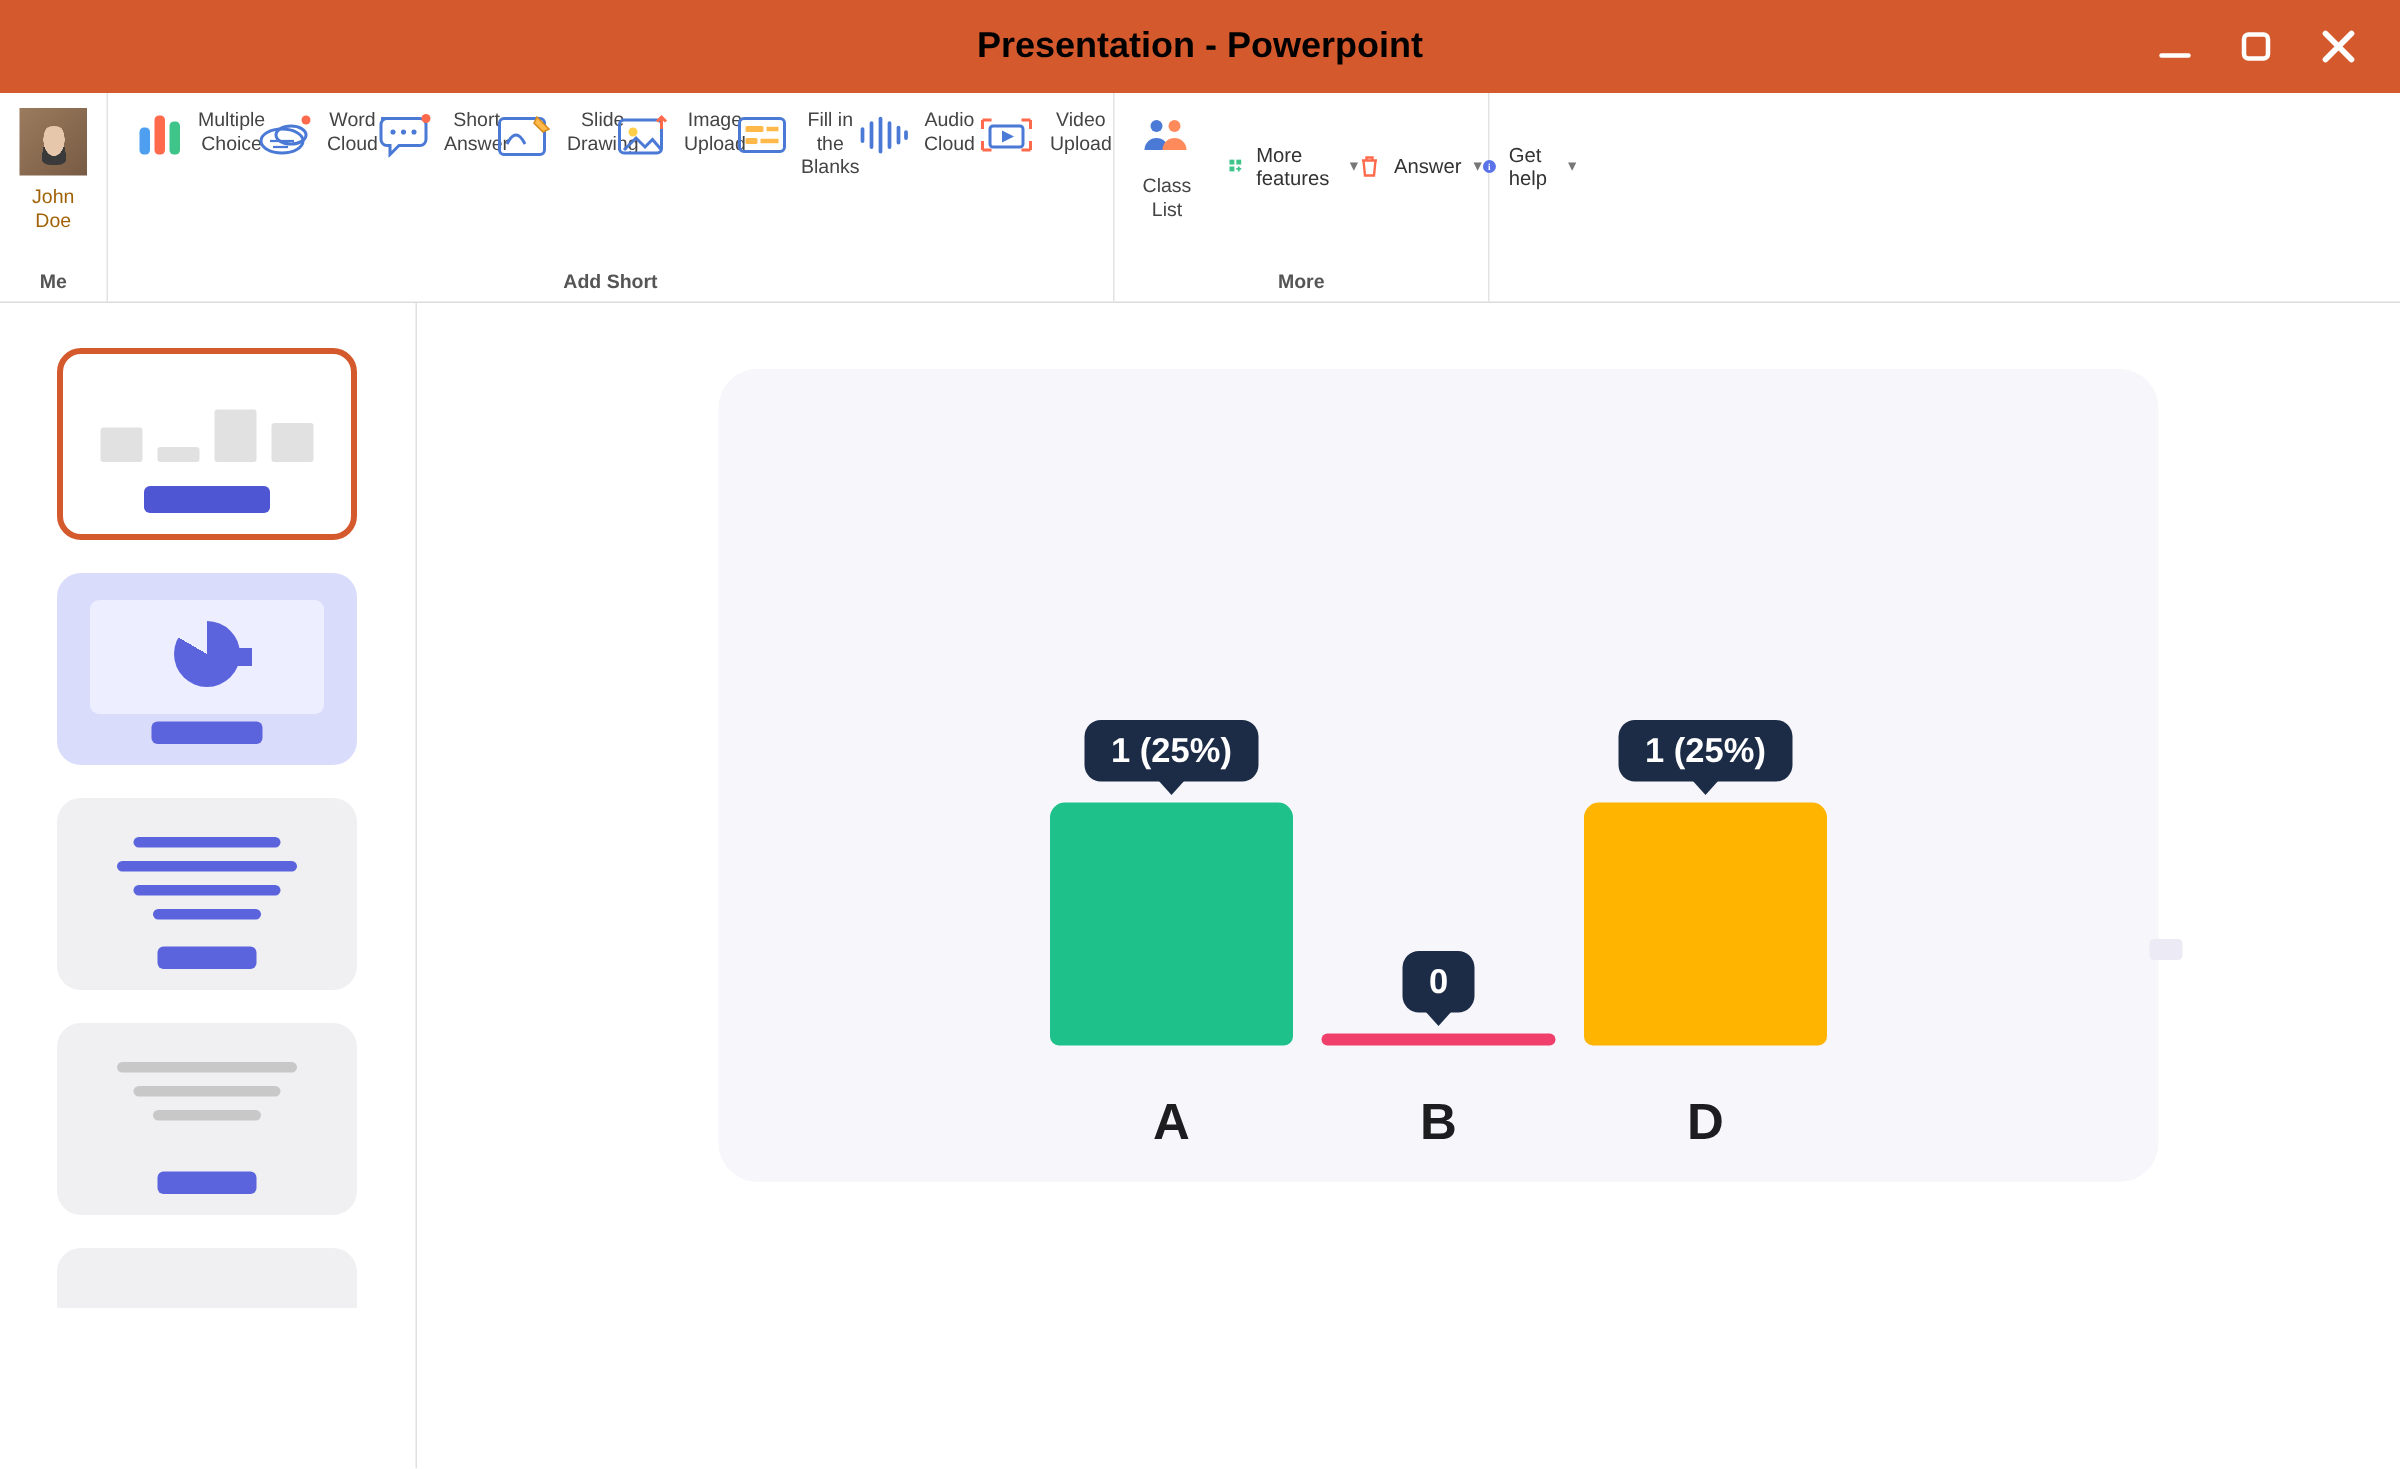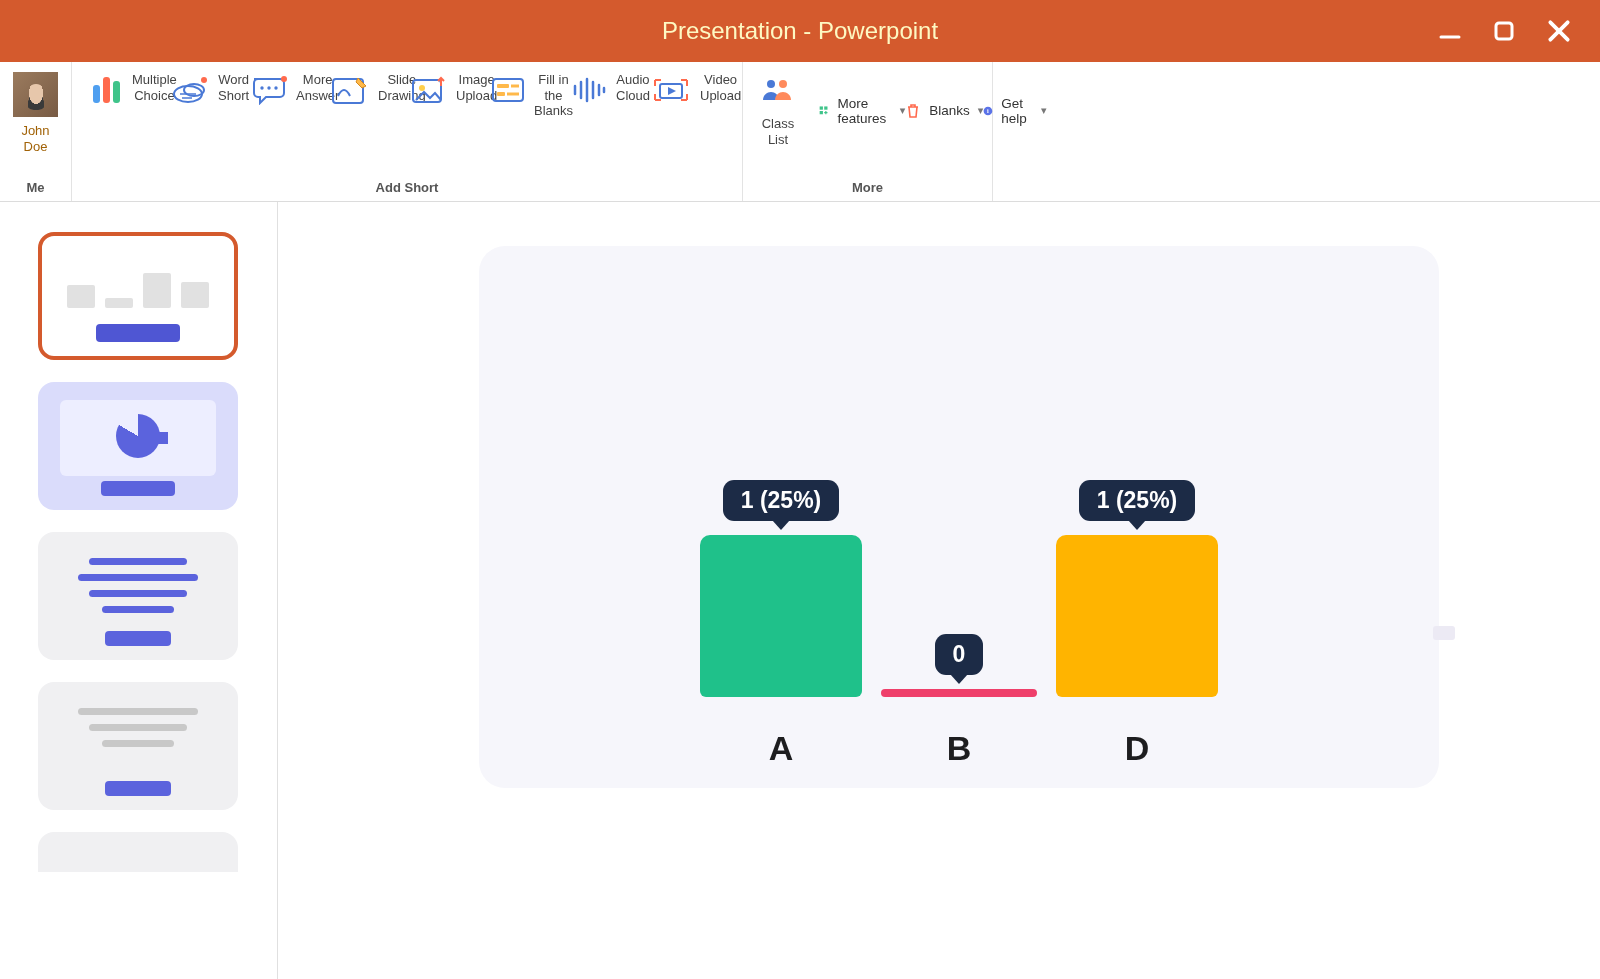--- a/index.html
+++ b/index.html
@@ -14,23 +14,23 @@
   
   .titlebar {
     height: 62px;
     background: #d45a2d;
     display: flex;
     align-items: center;
     justify-content: center;
     position: relative;
   }
   .titlebar-title {
-    color: #fef9c3;
+    color: #000000;
     font-size: 24px;
-    font-weight: 400;
+    font-weight: 700;
   }
   .titlebar-controls {
     position: absolute;
     right: 0;
     top: 0;
     height: 100%;
     display: flex;
     align-items: center;
     gap: 30px;
     padding-right: 28px;
@@ -272,33 +272,33 @@
       <div class="quiz-item">
         <div class="quiz-icon">
           <svg width="40" height="32" viewBox="0 0 40 32">
               <ellipse cx="18" cy="20" rx="14" ry="8" fill="none" stroke="#4a79d6" stroke-width="2"></ellipse>
               <ellipse cx="24" cy="16" rx="10" ry="6" fill="none" stroke="#4a79d6" stroke-width="2"></ellipse>
               <circle cx="34" cy="6" r="3" fill="#ff6a4d"></circle>
               <line x1="10" y1="20" x2="26" y2="20" stroke="#4a79d6" stroke-width="1.5"></line>
               <line x1="12" y1="24" x2="22" y2="24" stroke="#4a79d6" stroke-width="1.5"></line>
             </svg>
         </div>
-        <div class="quiz-label">Word Short</div>
+        <div class="quiz-label">Word Cloud</div>
       </div>
       <div class="quiz-item">
         <div class="quiz-icon">
           <svg width="38" height="30" viewBox="0 0 38 30">
               <path d="M4 4h26a4 4 0 0 1 4 4v10a4 4 0 0 1-4 4H16l-6 6v-6H8a4 4 0 0 1-4-4V8a4 4 0 0 1 4-4z" fill="none" stroke="#4a79d6" stroke-width="2"></path>
               <circle cx="12" cy="13" r="1.7" fill="#4a79d6"></circle>
               <circle cx="19" cy="13" r="1.7" fill="#4a79d6"></circle>
               <circle cx="26" cy="13" r="1.7" fill="#4a79d6"></circle>
               <circle cx="34" cy="4" r="3" fill="#ff6a4d"></circle>
             </svg>
         </div>
-        <div class="quiz-label">More Answer</div>
+        <div class="quiz-label">Short Answer</div>
       </div>
       <div class="quiz-item">
         <div class="quiz-icon">
           <svg width="40" height="32" viewBox="0 0 40 32">
               <rect x="3" y="5" width="30" height="24" rx="3" fill="none" stroke="#4a79d6" stroke-width="2"></rect>
               <path d="M8 22c4-8 8-8 12 0" fill="none" stroke="#4a79d6" stroke-width="2"></path>
               <path d="M28 4l8 8-4 2-6-6z" fill="#ffb94a" stroke="#d68a1c" stroke-width="1"></path>
             </svg>
         </div>
         <div class="quiz-label">Slide Drawing</div>
@@ -376,21 +376,21 @@
               <rect x="1" y="8" width="5" height="5" fill="#3fc48a"></rect>
               <path d="M10.5 8v5M8 10.5h5" stroke="#3fc48a" stroke-width="1.8"></path>
             </svg>
           <span>More features</span>
           <span class="chev">▾</span>
         </div>
         <div class="more-link">
           <svg width="16" height="16" viewBox="0 0 16 16">
               <path d="M3 4h10M6 4V2h4v2M4 4l1 10h6l1-10" fill="none" stroke="#ff6a4d" stroke-width="1.6"></path>
             </svg>
-          <span>Blanks</span>
+          <span>Answer</span>
           <span class="chev">▾</span>
         </div>
         <div class="more-link">
           <svg width="16" height="16" viewBox="0 0 16 16">
               <circle cx="8" cy="8" r="7" fill="#5b73e8"></circle>
               <text x="8" y="12" text-anchor="middle" font-size="10" fill="#fff" font-family="Segoe UI" font-weight="bold">i</text>
             </svg>
           <span>Get help</span>
           <span class="chev">▾</span>
         </div>

